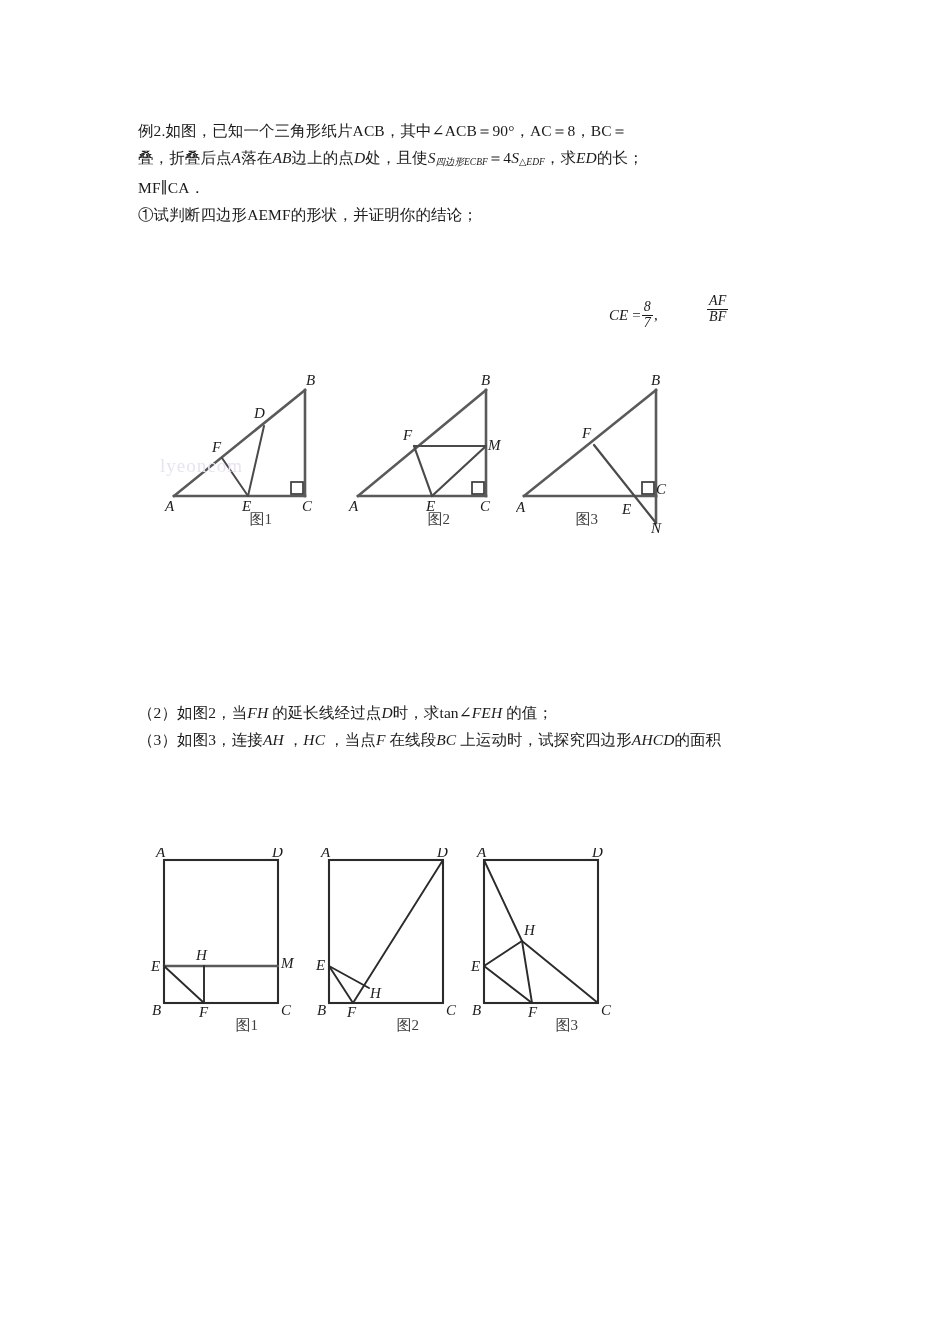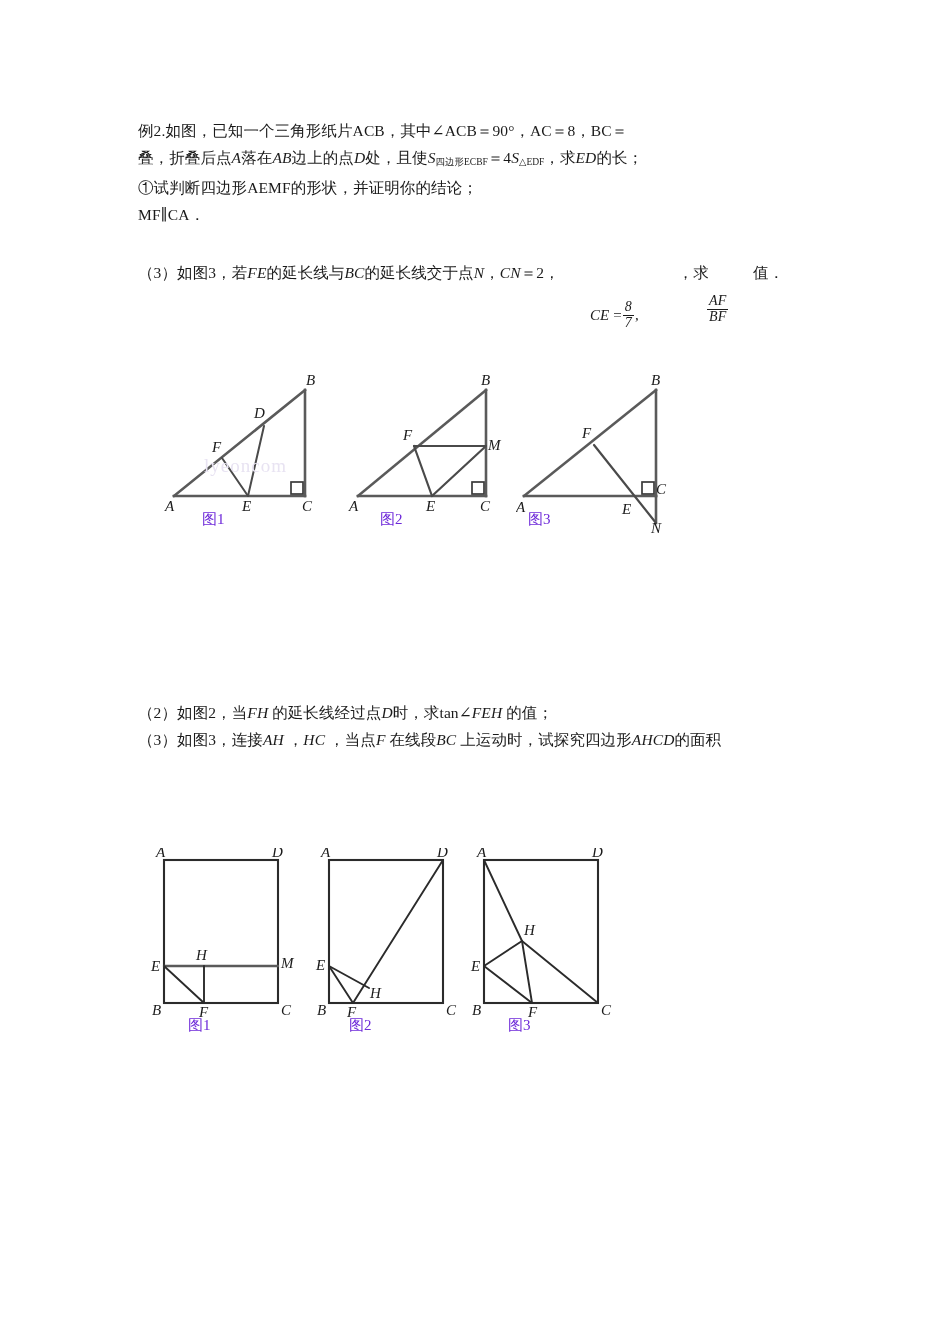--- a/index.html
+++ b/index.html
@@ -33,39 +33,40 @@
     line-height: 26.5px;
     text-align: justify;
     margin: 0;
     letter-spacing: 0.1px;
   }
   .line { display: block; white-space: nowrap; }
   .it { font-style: italic; font-family: "Liberation Serif", serif; }
   .sub {
     font-size: 9.5px;
     vertical-align: -0.25em;
+    font-style: italic;
     letter-spacing: 0;
   }
   .sup {
     font-size: 10px;
     vertical-align: 0.55em;
   }
   .frac {
     display: inline-block;
     vertical-align: -0.45em;
     text-align: center;
     font-style: italic;
     line-height: 1.05;
     margin: 0 1px;
   }
   .frac .num { display: block; padding: 0 2px; font-size: 14px; }
   .frac .den { display: block; border-top: 1.2px solid #1a1a1a; padding: 0 2px; font-size: 14px; }
   .m-ce {
     position: absolute;
-    left: 452px;
+    left: 471px;
     top: 182px;
     font-size: 15px;
   }
   .m-afbf {
     position: absolute;
     left: 568px;
     top: 176px;
     font-size: 15px;
   }
 
@@ -73,57 +74,55 @@
   .figs {
     position: absolute;
     width: 950px;
     height: 180px;
   }
   .figs svg { display: block; }
   .figwrap { position: absolute; }
   .figcap {
     position: absolute;
     font-size: 15px;
-    text-align: left;
+    text-align: right;
     width: 70px;
-    color: #6d28d9;
+    color: #404040;
     font-family: "Liberation Serif", "DejaVu Serif", serif;
   }
   .watermark {
     position: absolute;
     left: 160px;
     top: 455px;
     font-size: 19px;
     color: #e8e3f2;
     font-family: "Liberation Serif", serif;
     letter-spacing: 1px;
     user-select: none;
-    margin-left: 44px;
   }
   .lbl {
     font-style: italic;
     font-size: 15px;
     font-family: "Liberation Serif", "DejaVu Serif", serif;
     fill: #1a1a1a;
   }
 </style>
 </head>
 <body>
 
 <div class="page">
 
   <div class="content">
 
     <div class="para" style="position:relative;">
       <span class="line">例2.如图，已知一个三角形纸片ACB，其中∠ACB＝90°，AC＝8，BC＝</span>
       <span class="line">叠，折叠后点<span class="it">A</span>落在<span class="it">AB</span>边上的点<span class="it">D</span>处，且使<span class="it">S</span><span class="sub">四边形ECBF</span>＝4<span class="it">S</span><span class="sub">△EDF</span>，求<span class="it">ED</span>的长；</span>
+      <span class="line">MF∥CA．</span>
       <span class="line">①试判断四边形AEMF的形状，并证明你的结论；</span>
-      <span class="line">MF∥CA．</span>
       <span class="line" style="height:32px;">&nbsp;</span>
-      <span class="line">（3）如图3，若<span class="it">FE</span>的延长线与<span class="it">BC</span>的延长线交于点<span class="it">N</span>，<span class="it">CN</span>＝2，<span style="display:inline-block;width:118px;"></span>，求<span style="display:inline-block;width:44px;"></span>值．</span>
 
       <span class="m-ce">
         <span class="it">CE</span>
         <span>=</span><span class="frac"><span class="num">8</span><span class="den">7</span></span><span>,</span>
       </span>
       <span class="m-afbf">
         <span class="frac"><span class="num">AF</span><span class="den">BF</span></span>
       </span>
     </div>
   </div>

